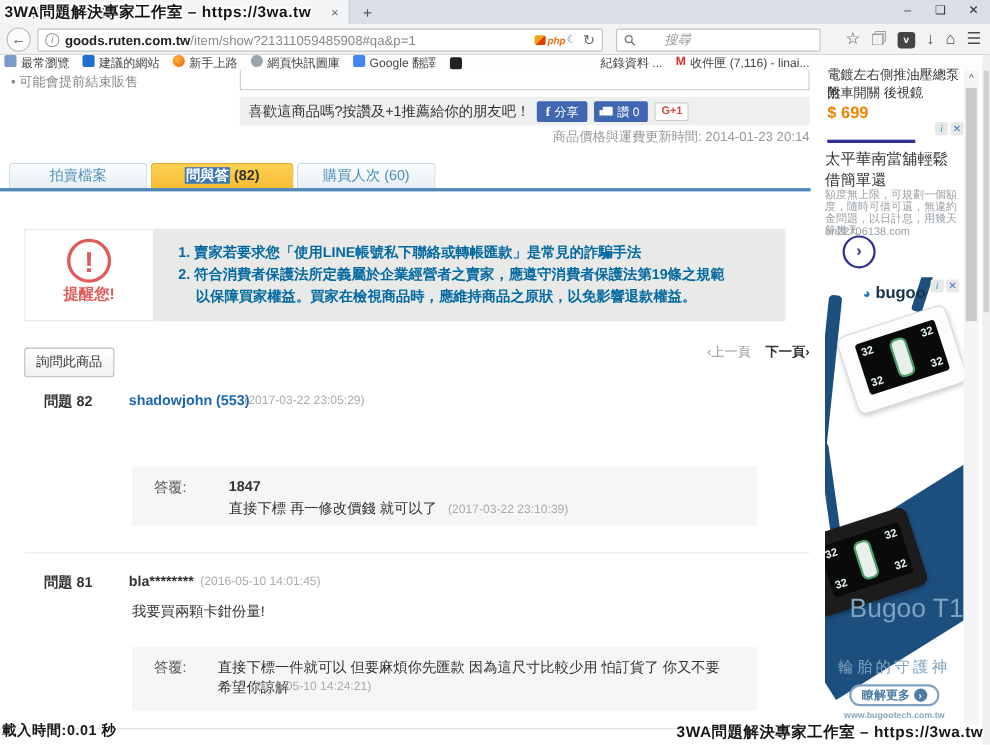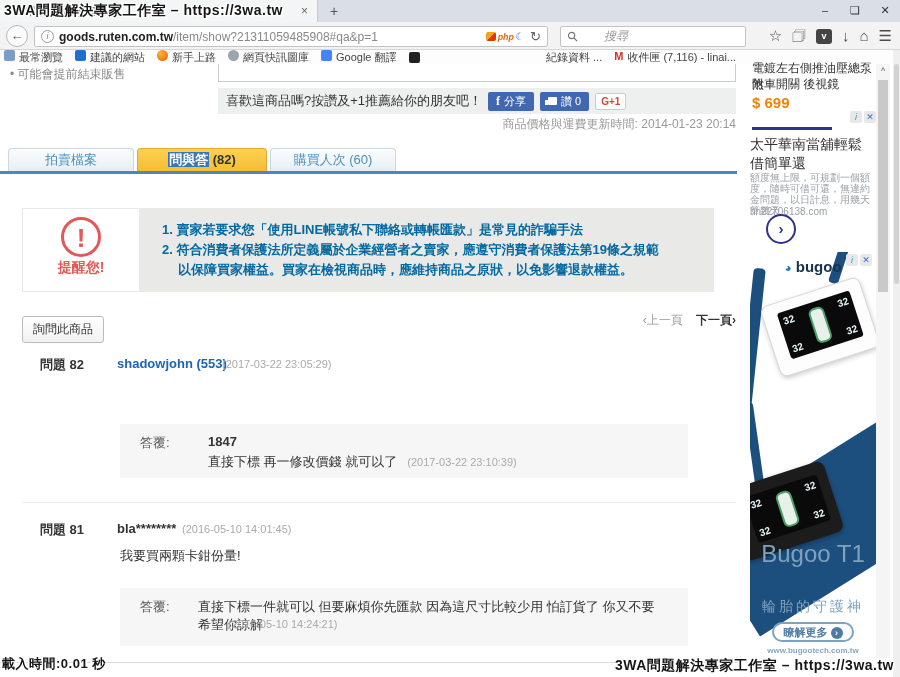--- a/index.html
+++ b/index.html
@@ -104,21 +104,21 @@
   .bugoo-logo { position:absolute; left:0; top:6px; width:126px; text-align:center; font-size:15px; font-weight:bold; color:#17324d; }
   .bugoo-dot { color:#1879c0; font-size:12px; }
   .dev { position:absolute; border-radius:8px; }
   .dev-white { left:18px; top:38px; width:104px; height:74px; background:#fdfdfd; border:1px solid #d8d8d8; transform:rotate(-18deg); box-shadow:0 2px 5px rgba(0,0,0,.2); }
   .dev-black { left:-18px; top:222px; width:104px; height:74px; background:#1c1c1c; transform:rotate(-18deg); box-shadow:0 2px 5px rgba(0,0,0,.3); }
   .dev-screen { position:absolute; left:14px; top:10px; width:76px; height:48px; background:#0a0a0a; border-radius:3px; color:#e6f4f8; font-size:10px; font-weight:bold; }
   .dev-black .dev-screen { left:18px; top:12px; }
   .tire { position:absolute; }
   .t1{left:4px;top:4px;} .t2{right:4px;top:4px;} .t3{left:4px;bottom:4px;} .t4{right:4px;bottom:4px;}
   .car { position:absolute; left:30px; top:6px; width:16px; height:36px; background:#e9efe9; border:2px solid #49a06a; border-radius:6px; }
-  .bugoo-t1 { position:absolute; left:0; top:288px; width:126px; text-align:center; font-size:24px; color:#7ea2bf; }
+  .bugoo-t1 { position:absolute; left:0; top:288px; width:126px; text-align:right; font-size:24px; color:#7ea2bf; }
   .bugoo-tpms { position:absolute; left:0; top:316px; width:126px; text-align:center; font-size:22px; letter-spacing:5px; color:#7ea2bf; }
   .bugoo-sub { position:absolute; left:0; top:346px; width:126px; text-align:center; font-size:14px; letter-spacing:3px; color:#7ea2bf; }
   .bugoo-cta { position:absolute; left:22px; top:370px; width:82px; height:20px; border:2px solid #7ea2bf; border-radius:12px; font-size:11px; color:#4e7ba3; text-align:center; line-height:17px; font-weight:bold; }
   .cta-arrow { display:inline-block; width:12px; height:12px; background:#4e7ba3; color:#fff; border-radius:50%; font-size:9px; line-height:12px; }
   .bugoo-url { position:absolute; left:0; top:394px; width:126px; text-align:center; font-size:8px; color:#8aa7be; font-weight:bold; }
 
   .inner-sb { position:absolute; left:876px; top:64px; width:14px; height:594px; background:#f5f5f5; }
   .sb-caret { position:absolute; left:0; top:2px; width:14px; text-align:center; font-size:9px; color:#555; }
   .sb-thumb { position:absolute; left:2px; top:16px; width:10px; height:212px; background:#c9c9c9; }
   .outer-sb { position:absolute; left:893px; top:50px; width:7px; height:627px; background:#efefef; }

